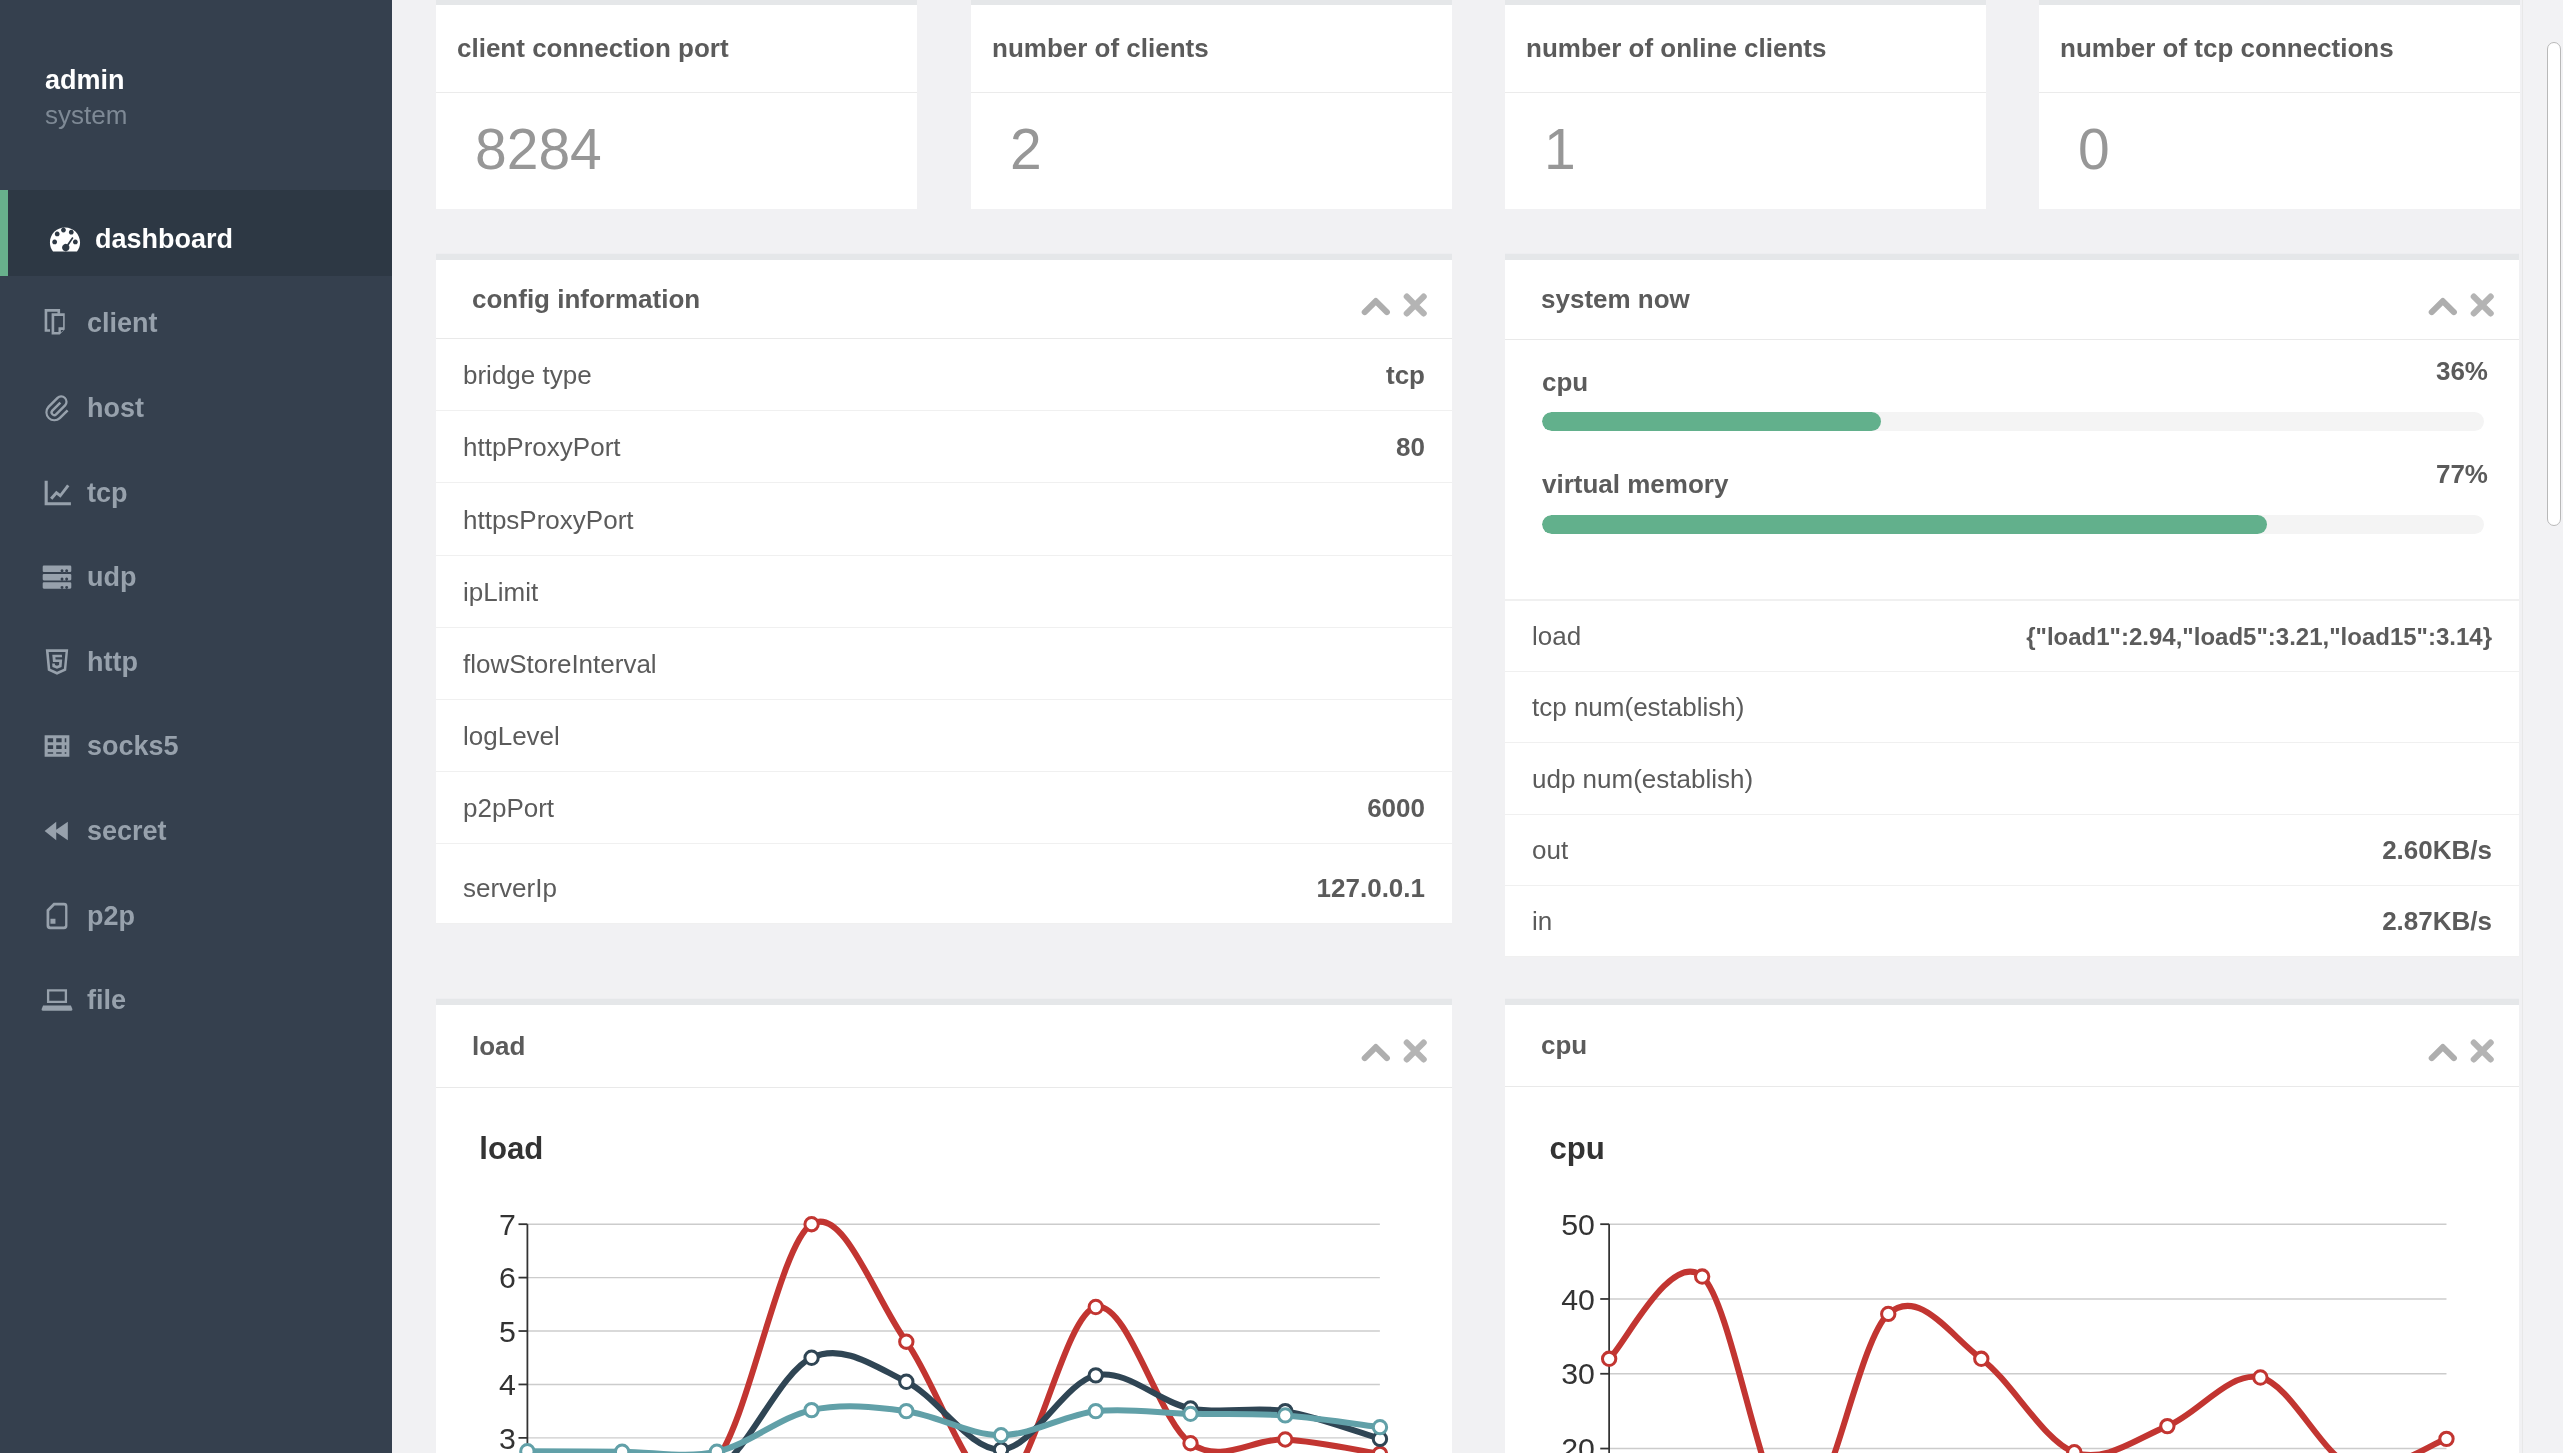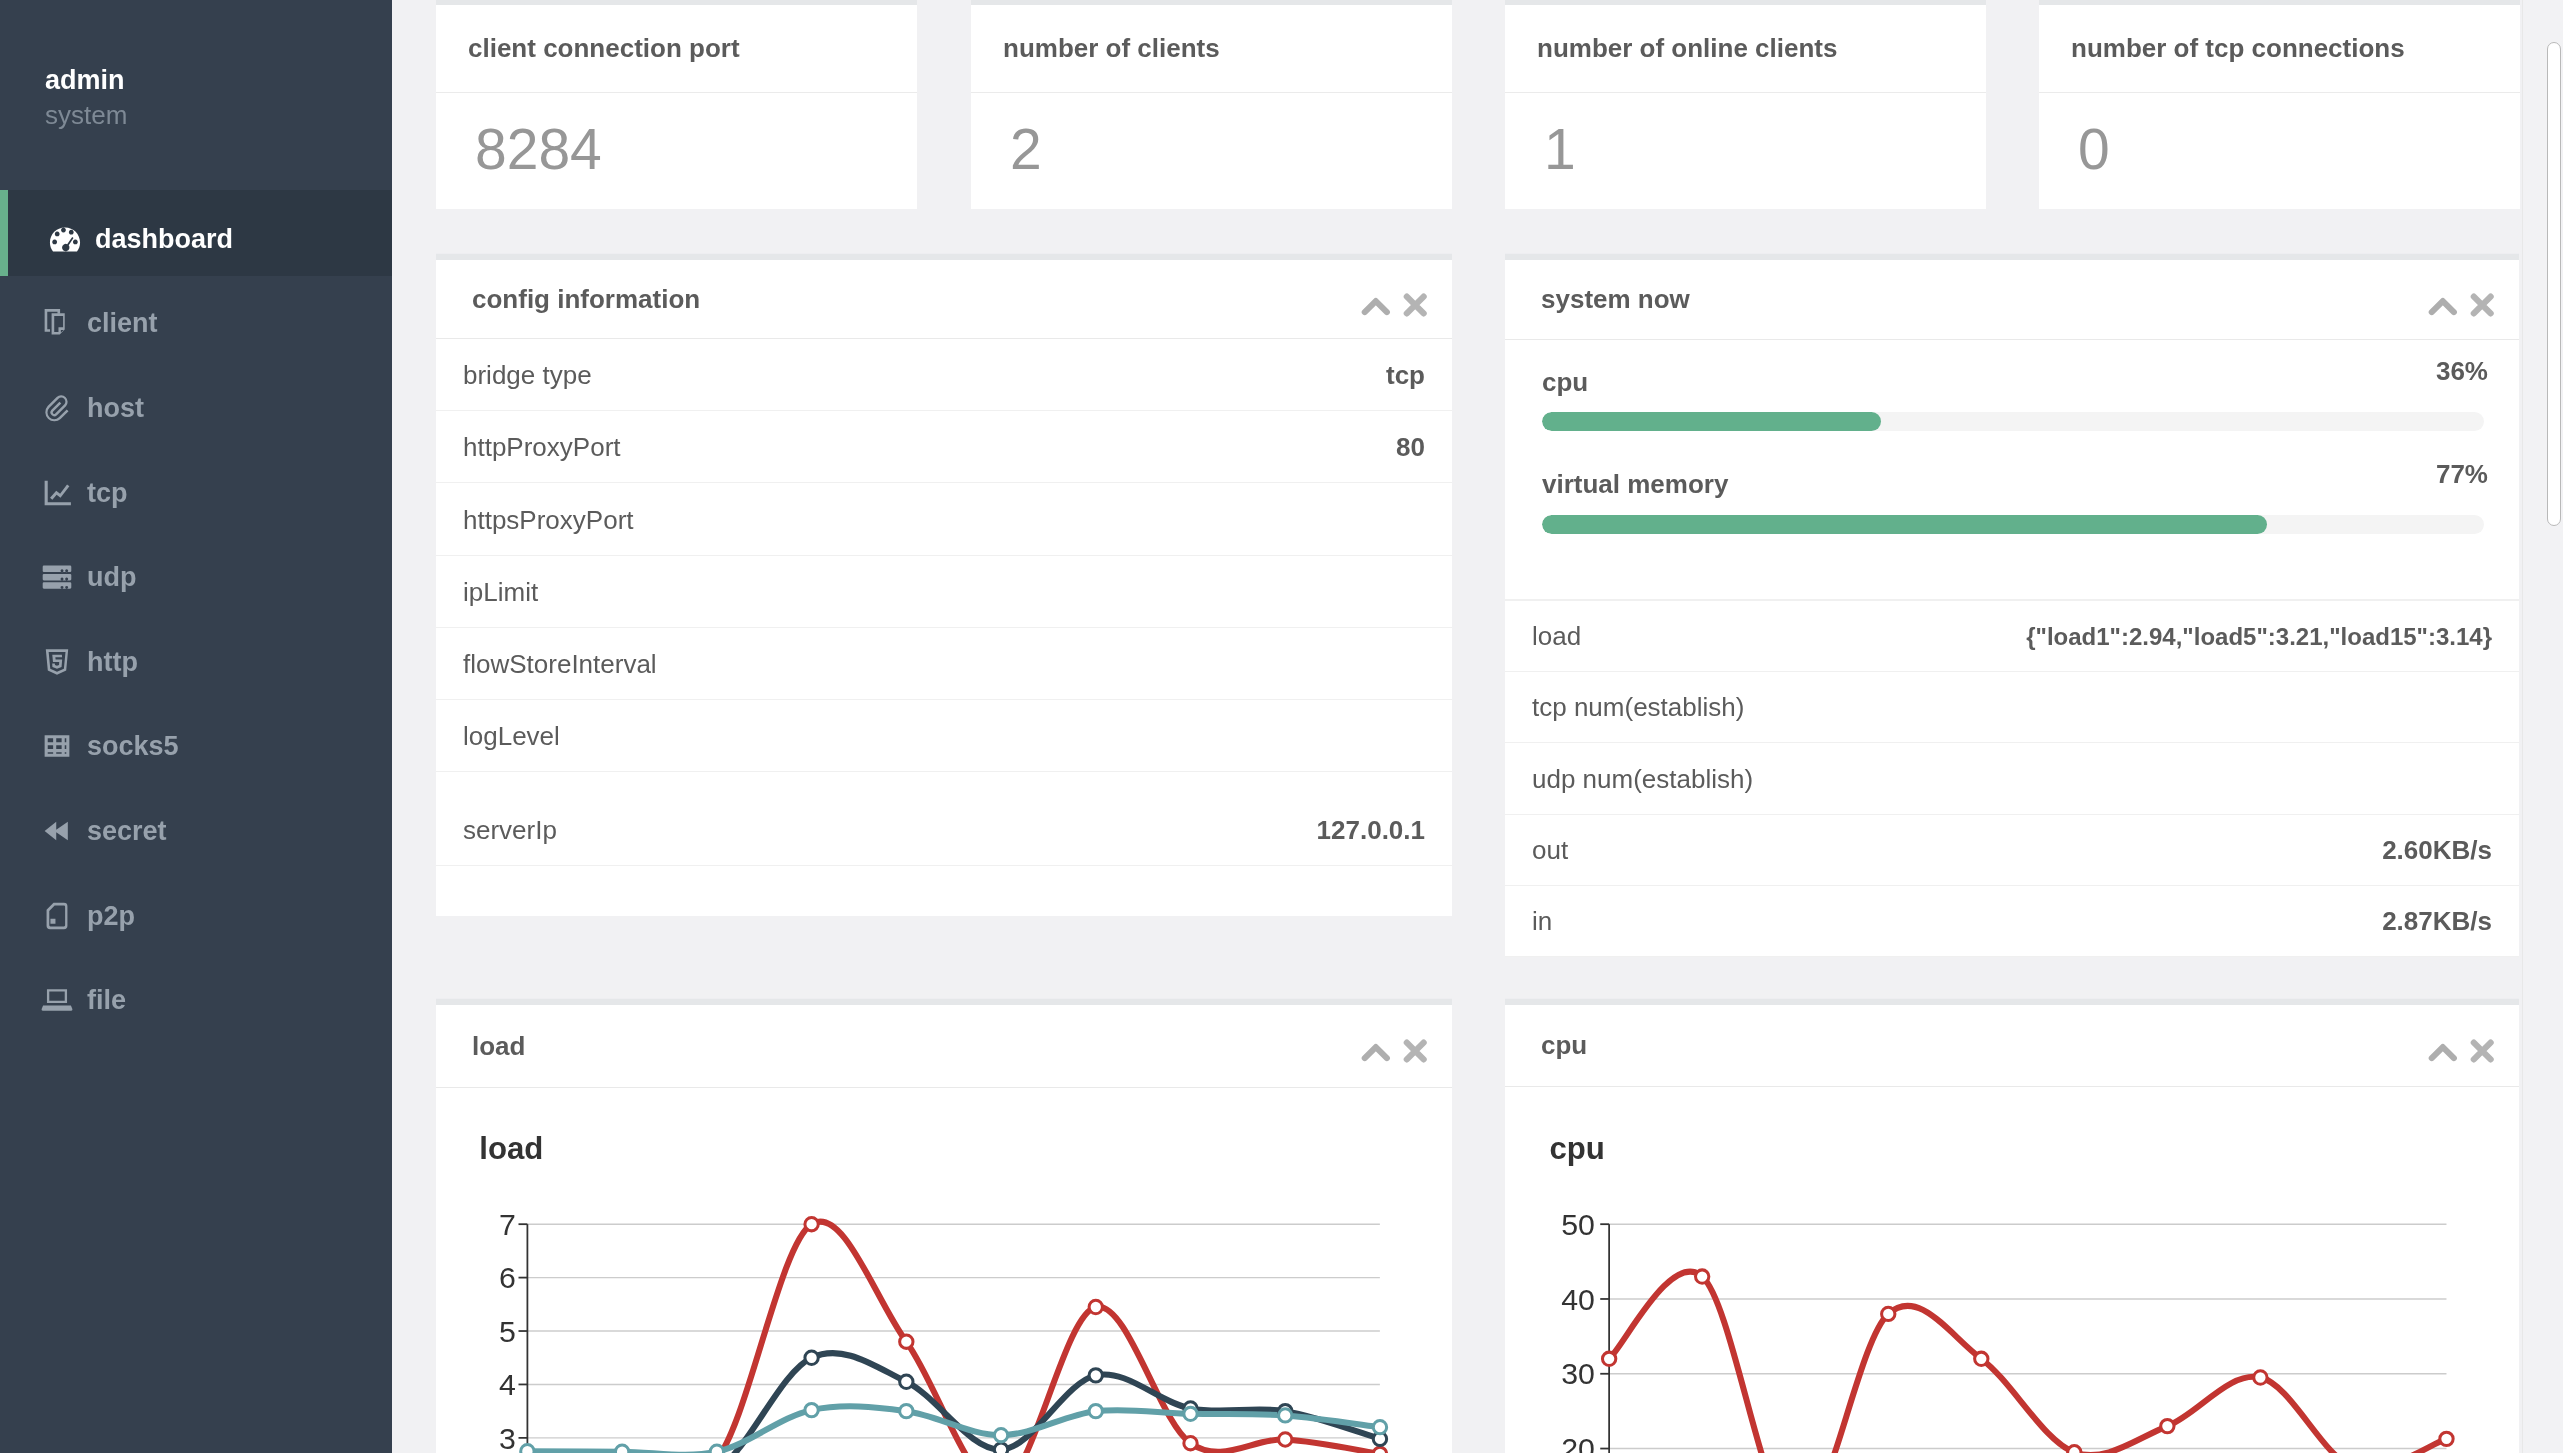--- a/index.html
+++ b/index.html
@@ -4,21 +4,21 @@
 html,body { width:2563px; height:1453px; overflow:hidden; }
 body { font-family:"Liberation Sans",sans-serif; background:#f1f1f3; position:relative; }
 .sidebar { position:absolute; left:0; top:0; width:392px; height:1453px; background:#35404e; }
 .adm { position:absolute; left:45px; top:67px; font-size:27px; font-weight:bold; color:#fff; line-height:27px; }
 .sys { position:absolute; left:45px; top:102px; font-size:26px; color:#7e8995; line-height:26px; }
 .mi { position:absolute; left:0; width:392px; height:86px; color:#97a1ac; }
 .mi span { position:absolute; left:87px; top:49px; transform:translateY(-50%); font-size:27px; font-weight:bold; }
 .mi.active { background:#2d3844; color:#fff; border-left:8px solid #68b08c; }
 .card { position:absolute; top:4.5px; width:481px; height:204px; background:#fff; box-shadow:0 -6.2px 0 #e5e7e9; }
 .chead { position:absolute; left:0; top:0; width:100%; height:88px; border-bottom:1.8px solid #ebebeb;
-  font-size:26px; font-weight:bold; color:#5b5b5b; line-height:86px; padding-left:32px; }
+  font-size:26px; font-weight:bold; color:#5b5b5b; line-height:86px; padding-left:21px; }
 .cnum { position:absolute; left:39px; top:88px; height:116px; line-height:112px; font-size:57px; color:#979797; }
 .panel { position:absolute; background:#fff; box-shadow:0 -6.2px 0 #e5e7e9; }
 .phead { position:absolute; left:0; top:0; width:100%; border-bottom:1.8px solid #e9e9e9;
   font-size:26px; font-weight:bold; color:#5b5b5b; padding-left:36px; display:flex; align-items:center; }
 .prow { position:absolute; background:#fff; border-bottom:1.8px solid #f0f0f0; }
 .prow .pl { position:absolute; left:27px; top:50%; transform:translateY(-50%); font-size:26px; font-weight:normal; color:#5b5b5b;text-align:center; }
 .prow .pv { position:absolute; right:27px; top:50%; transform:translateY(-50%); font-size:26px; font-weight:bold; color:#5b5b5b; }
 .pbar { position:absolute; height:18.7px; border-radius:9.8px; background:#f4f4f4; overflow:hidden; }
 .pbar i { display:block; height:100%; border-radius:9.8px; background:#62b08c; }
 .sblock { font-size:26px; font-weight:bold; color:#5b5b5b; }
@@ -136,21 +136,21 @@
     <span class="pv"></span>
   </div>
 <div class="prow" style="left:436px;top:700px;width:1016px;height:72px">
     <span class="pl">logLevel</span>
     <span class="pv"></span>
   </div>
 <div class="prow" style="left:436px;top:772px;width:1016px;height:72px">
     <span class="pl">p2pPort</span>
     <span class="pv">6000</span>
   </div>
-<div class="prow" style="left:436px;top:794px;width:1016px;height:72px">
+<div class="prow" style="left:436px;top:852px;width:1016px;height:72px">
     <span class="pl">serverIp</span>
     <span class="pv">127.0.0.1</span>
   </div>
 
 <svg width="134" height="62" viewBox="0 0 150 70" style="position:absolute;left:1319px;top:274px" xmlns="http://www.w3.org/2000/svg">
 <path d="M51.0 43 l12.5 -12.5 l12.5 12.5" fill="none" stroke="#aeaeae" stroke-width="6.8" stroke-linecap="round" stroke-linejoin="round"></path>
 <g stroke="#b4b4b4" stroke-width="7" stroke-linecap="round">
       <path d="M98.5 25.5 l19 19 M117.5 25.5 l-19 19"></path>
     </g>
 </svg>

